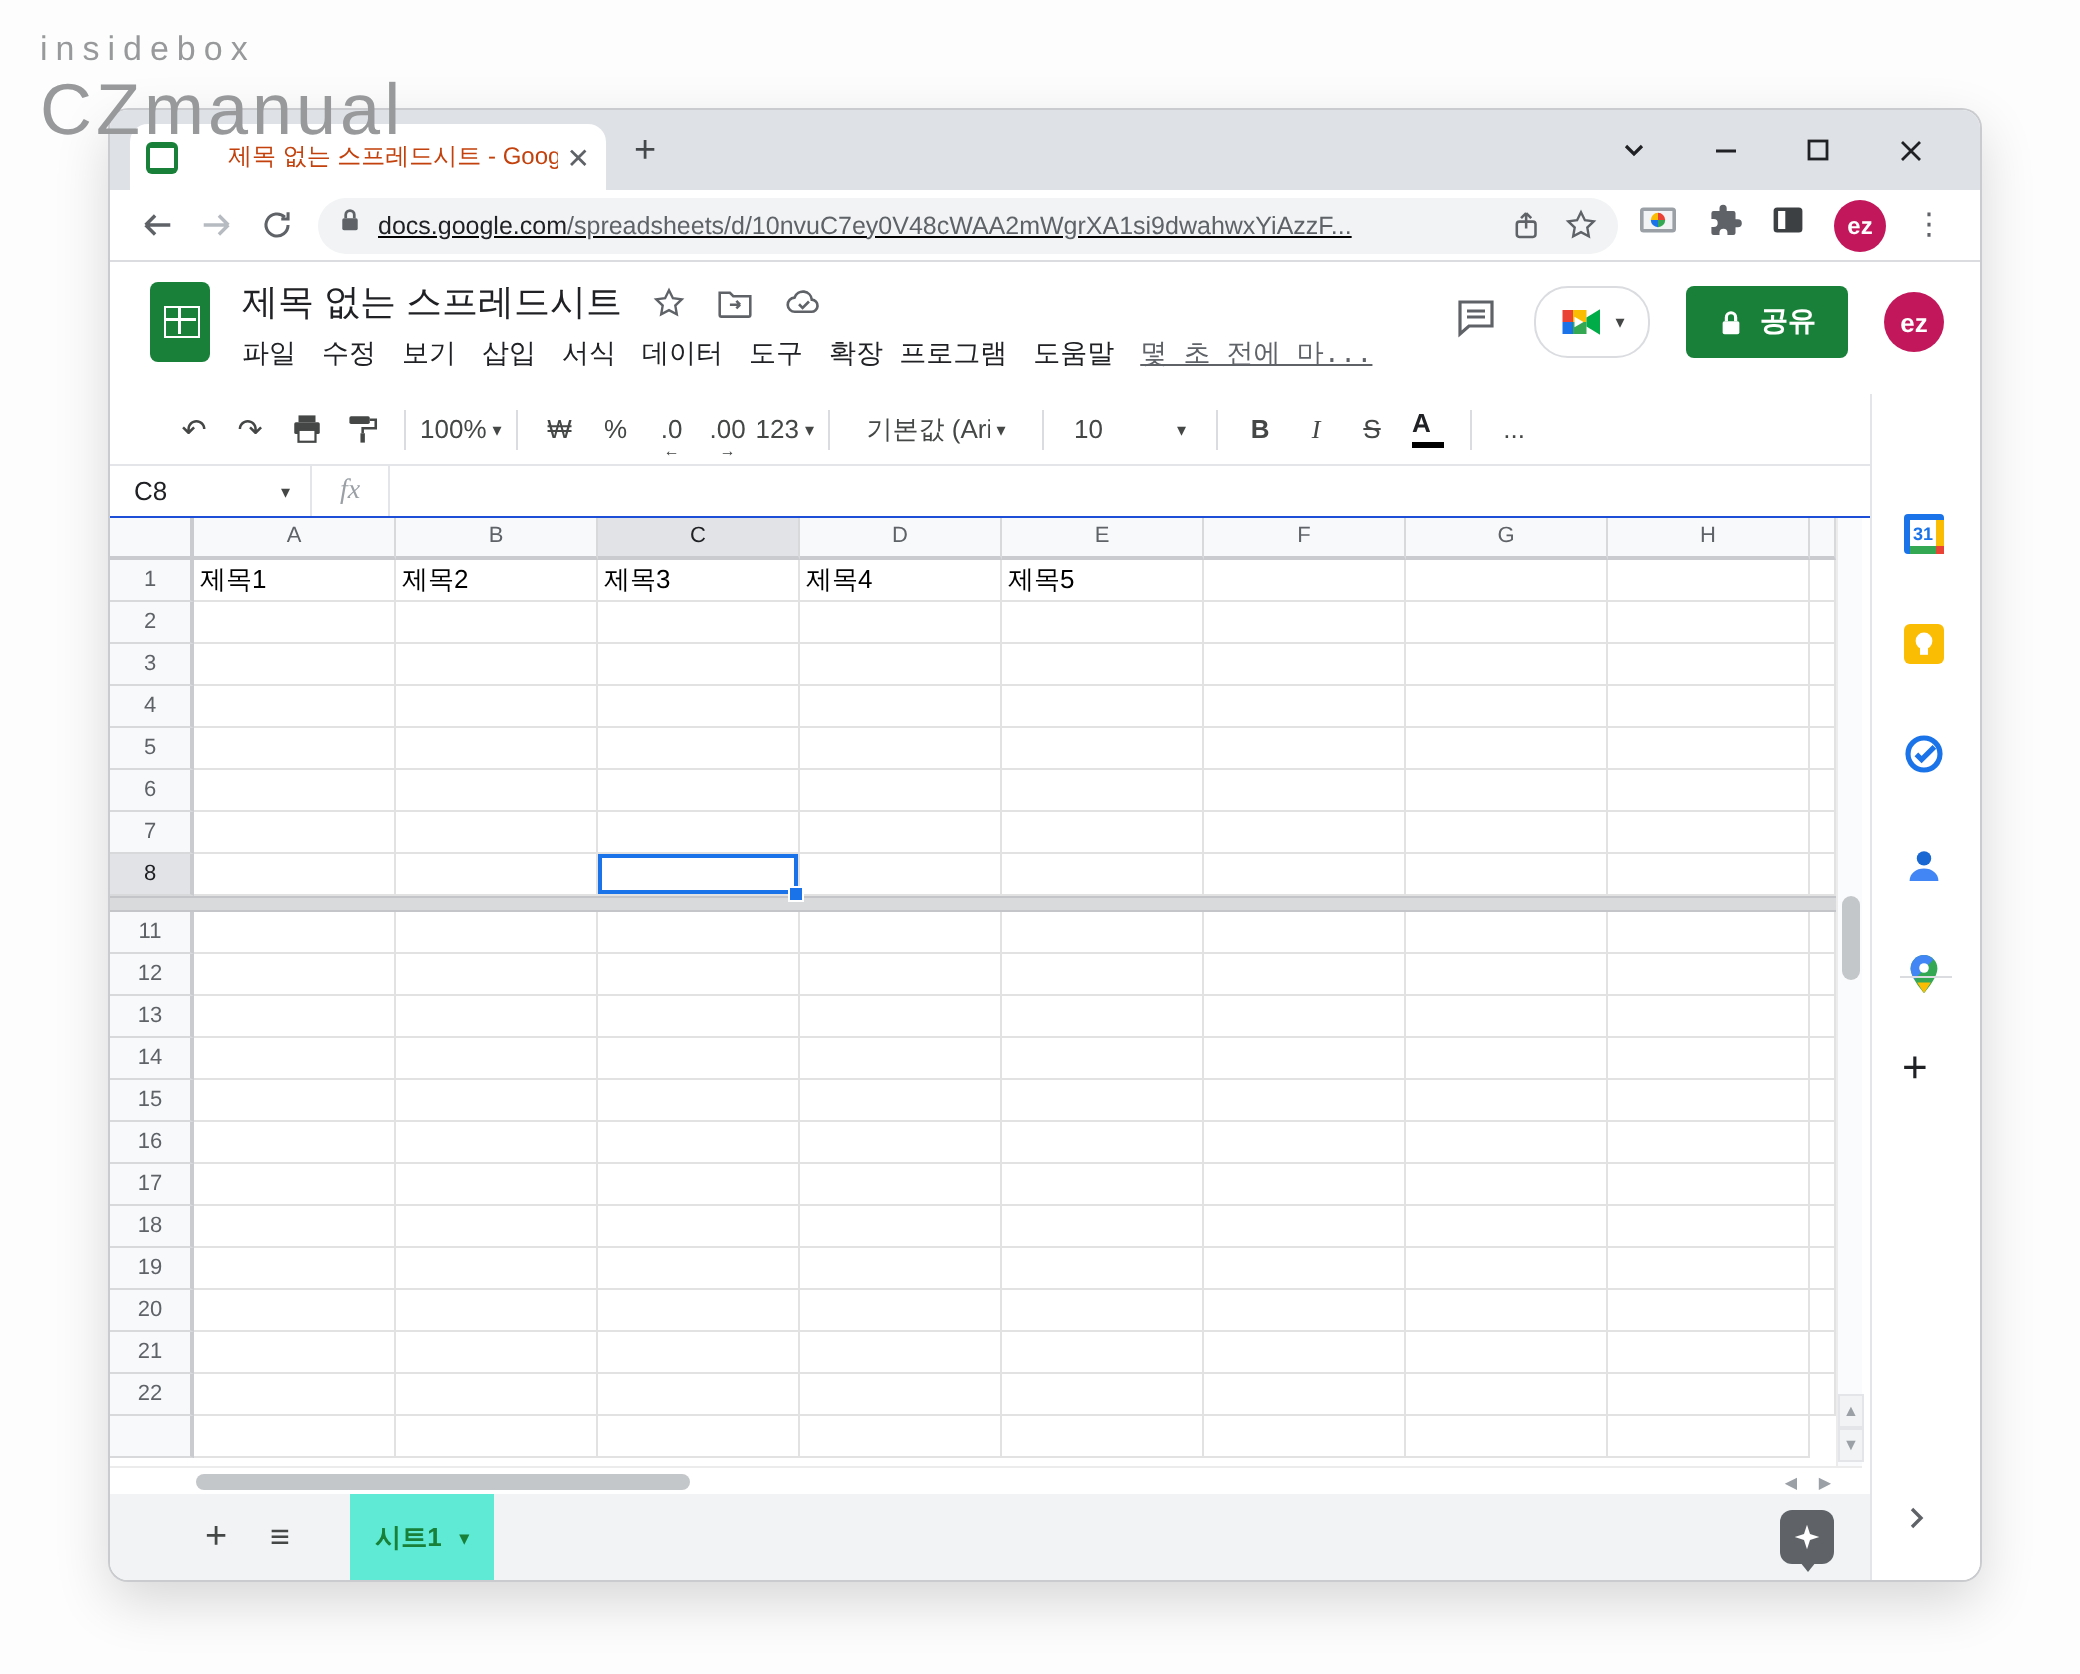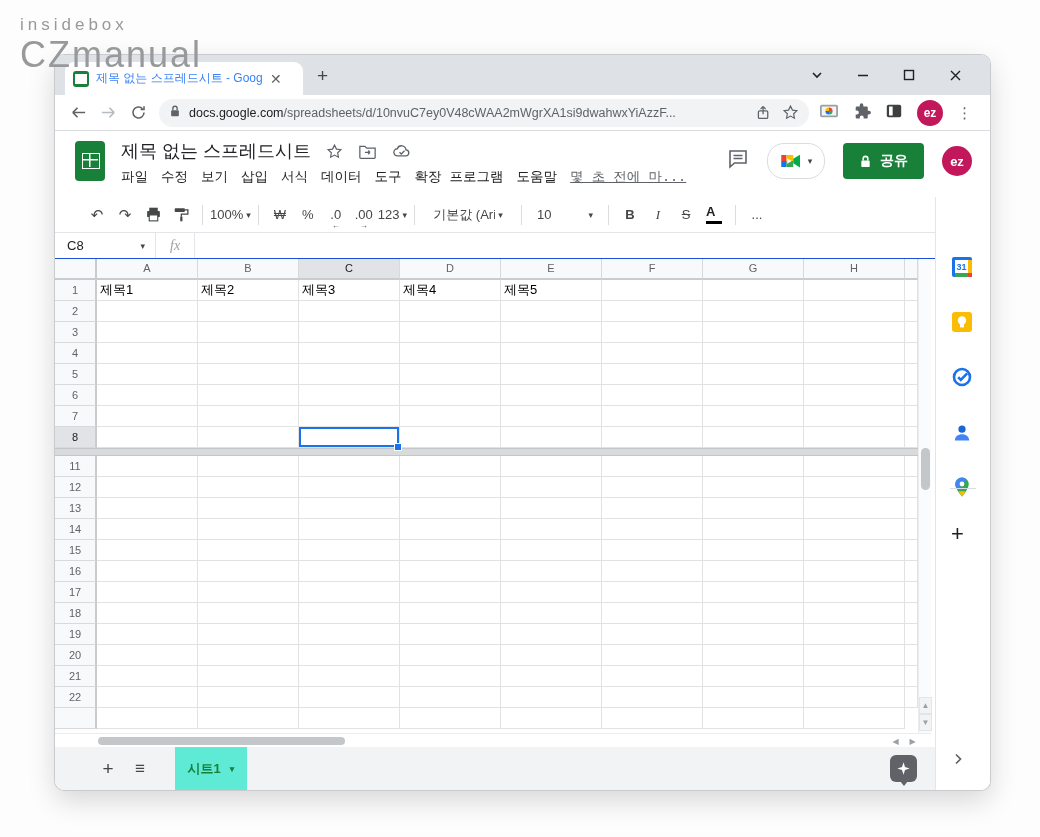--- a/index.html
+++ b/index.html
@@ -19,33 +19,33 @@
   
   .tabstrip{left:0;top:0;width:935px;height:40px;background:#dee1e6;}
   .tab{left:10px;top:7px;width:238px;height:33px;background:#fff;border-radius:9px 9px 0 0;
     display:flex;align-items:center;padding:0 8px;box-sizing:border-box;}
   .favicon{width:16px;height:16px;background:#188038;border-radius:3px;position:relative;flex:0 0 16px;}
   .favicon::after{content:"";position:absolute;left:3px;top:4px;width:10px;height:8px;
     background:
       linear-gradient(#fff,#fff) 0 3.5px/10px 1px no-repeat,
       linear-gradient(#fff,#fff) 4.5px 0/1px 8px no-repeat,
       linear-gradient(#fff,#fff) 0 0/10px 8px border-box;outline:1.5px solid #fff;outline-offset:0;background-color:transparent;}
-  .tab-title{font-size:12px;color:#3b82f6;margin-left:7px;white-space:nowrap;overflow:hidden;width:170px;}
+  .tab-title{font-size:12px;color:#c2410c;margin-left:25px;white-space:nowrap;overflow:hidden;width:170px;}
   .tab-close{margin-left:4px;color:#5f6368;font-size:14px;line-height:14px;cursor:default;}
   .newtab{left:262px;top:12px;font-size:19px;color:#45484b;line-height:18px;}
   .winctl{right:0;top:0;height:40px;display:flex;align-items:center;position:absolute;padding-right:12px;}
   .winctl .wc{width:46px;height:40px;display:flex;align-items:center;justify-content:center;color:#202124;}
 
   
   .navbar{left:0;top:40px;width:935px;height:36px;background:#fff;border-bottom:1px solid #dadce0;
     display:flex;align-items:center;box-sizing:border-box;}
   .nav-ic{width:30px;display:flex;justify-content:center;align-items:center;flex:0 0 30px;}
   .omnibox{margin-left:6px;width:650px;height:28px;background:#f1f3f4;border-radius:14px;
     display:flex;align-items:center;padding:0 10px;box-sizing:border-box;}
-  .url{font-size:12.5px;white-space:nowrap;overflow:hidden;margin-left:8px;flex:1;}
+  .url{font-size:12.5px;white-space:nowrap;overflow:hidden;margin-left:8px;flex:1;text-decoration:underline;}
   .url .dom{color:#202124;}
   .url .path{color:#5f6368;}
   .ob-ic{margin-left:10px;display:flex;align-items:center;}
   .nav-right{display:flex;align-items:center;margin-left:10px;gap:14px;}
   .avatar{width:26px;height:26px;border-radius:50%;background:#c2185b;color:#fff;font-size:12px;
     display:flex;align-items:center;justify-content:center;font-weight:bold;}
   .dots3{color:#5f6368;font-size:15px;letter-spacing:0;line-height:6px;width:6px;}
 
   
   .appheader{left:0;top:76px;width:935px;height:66px;background:#fff;}

